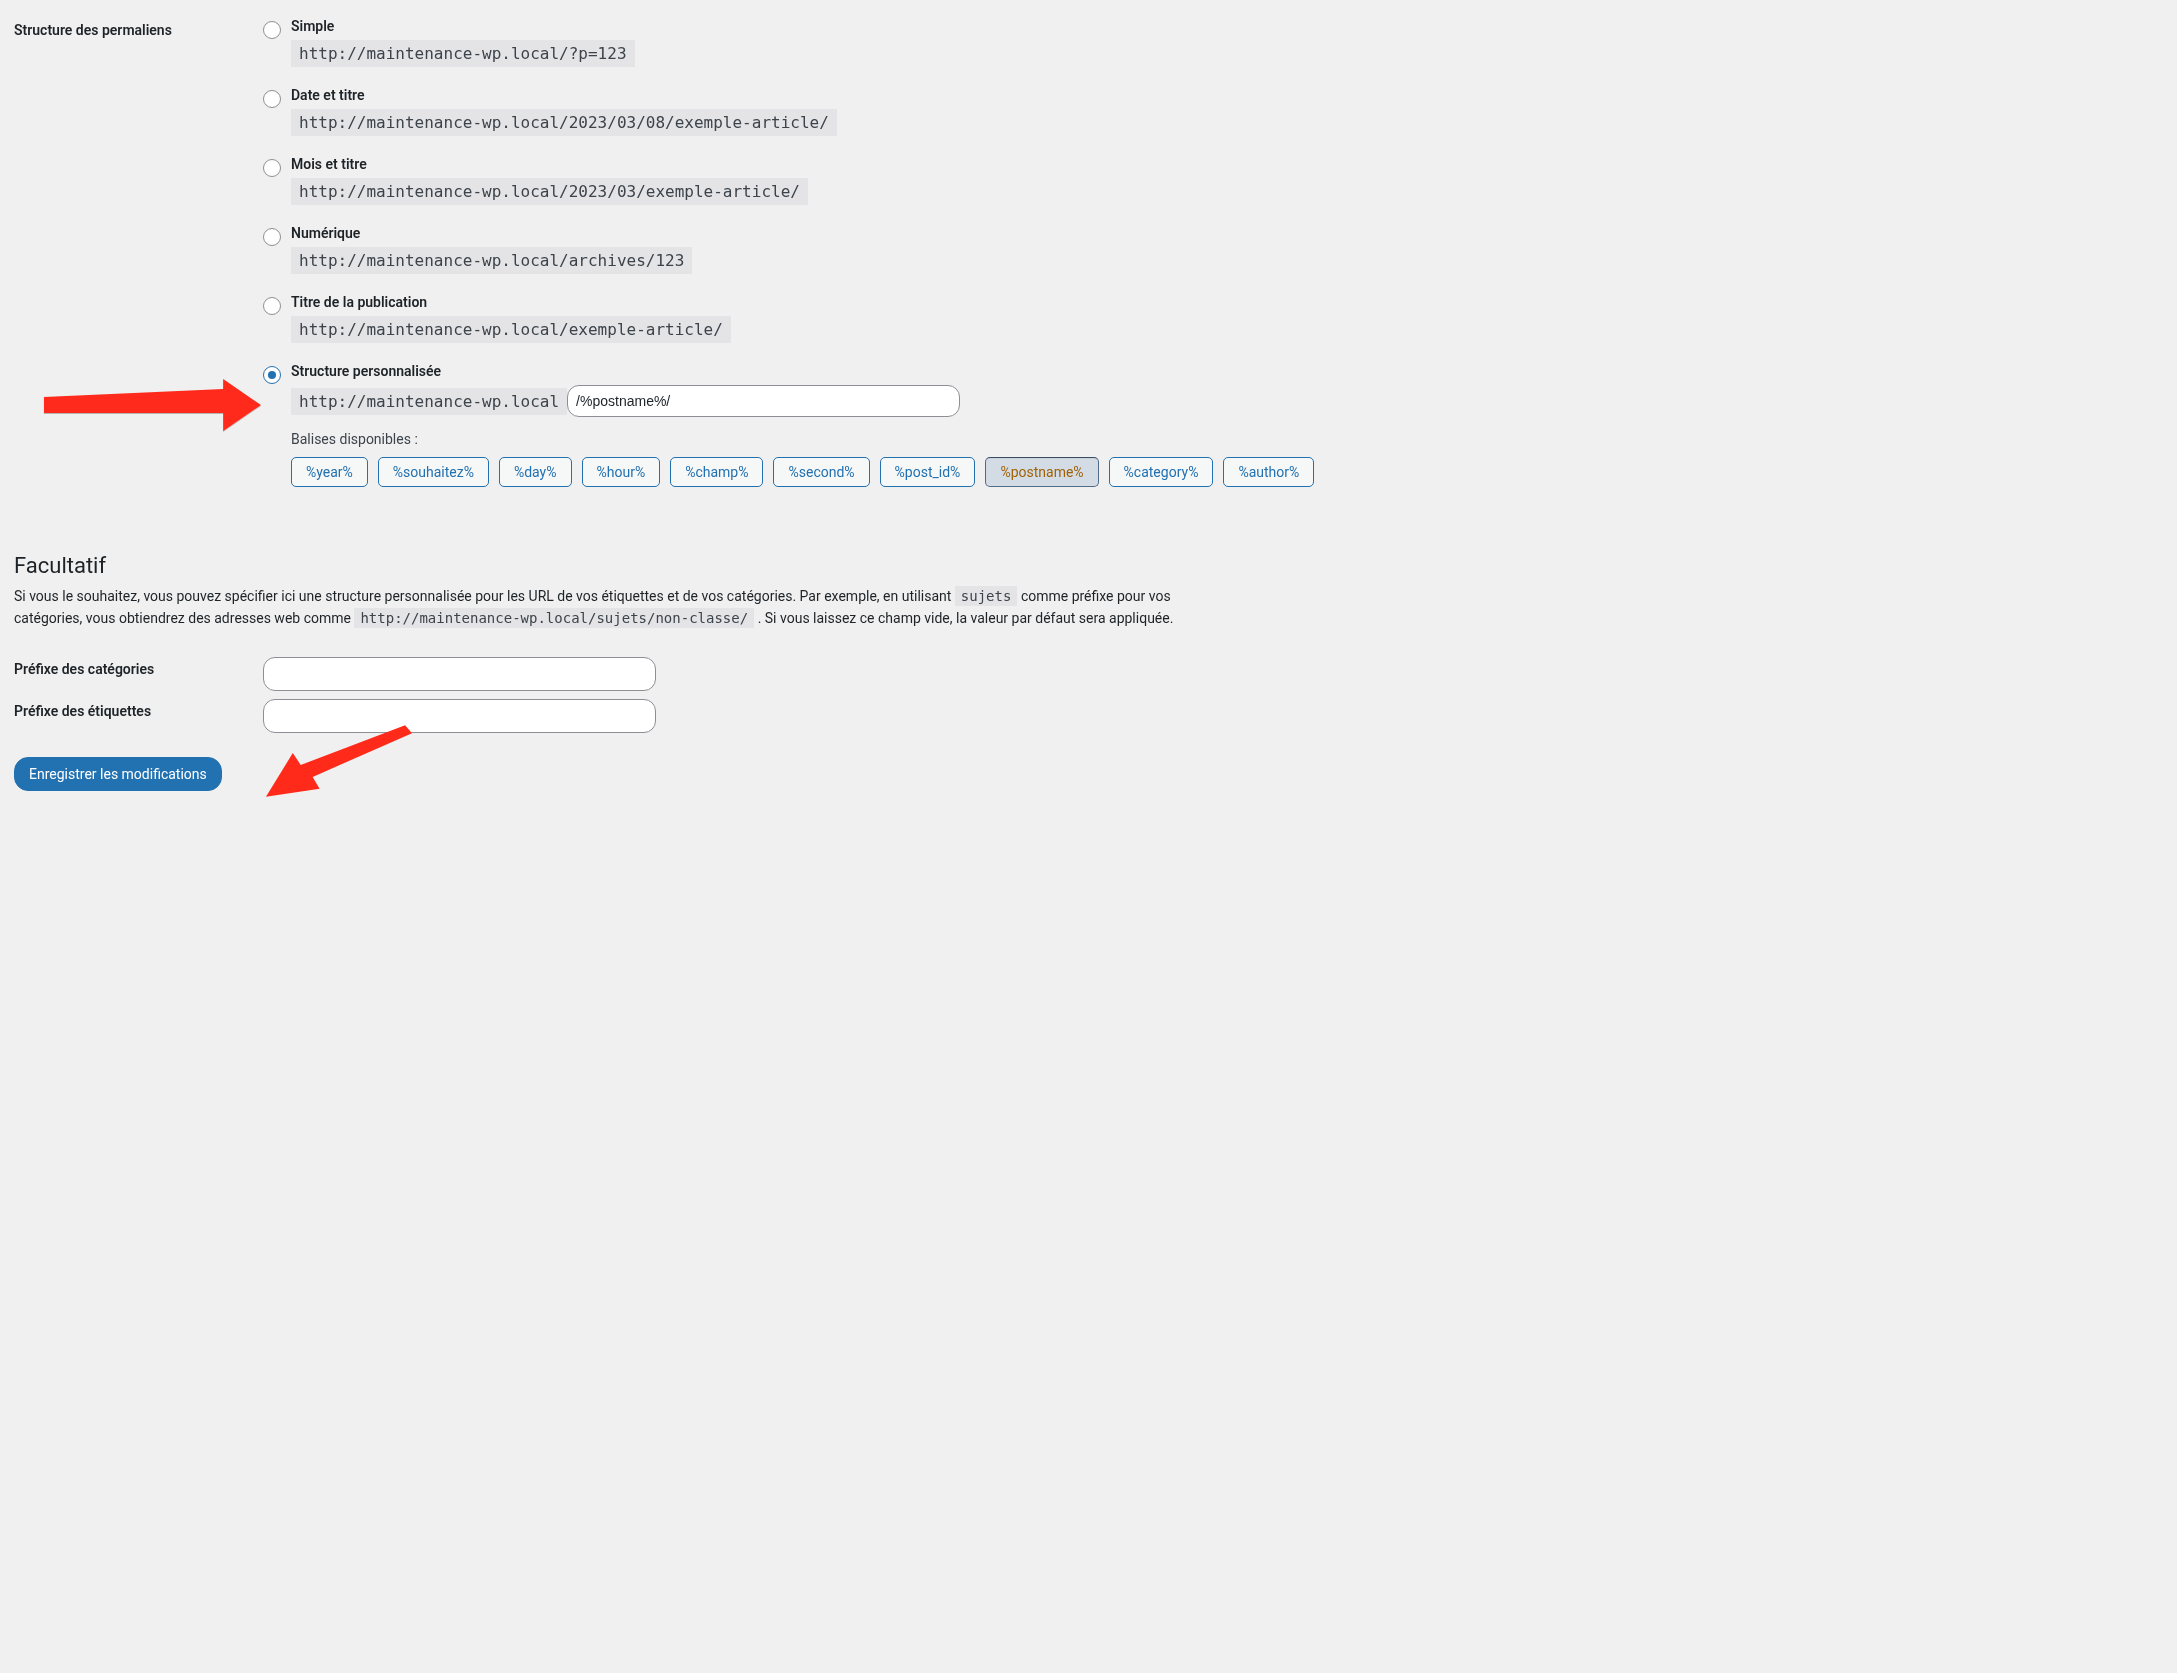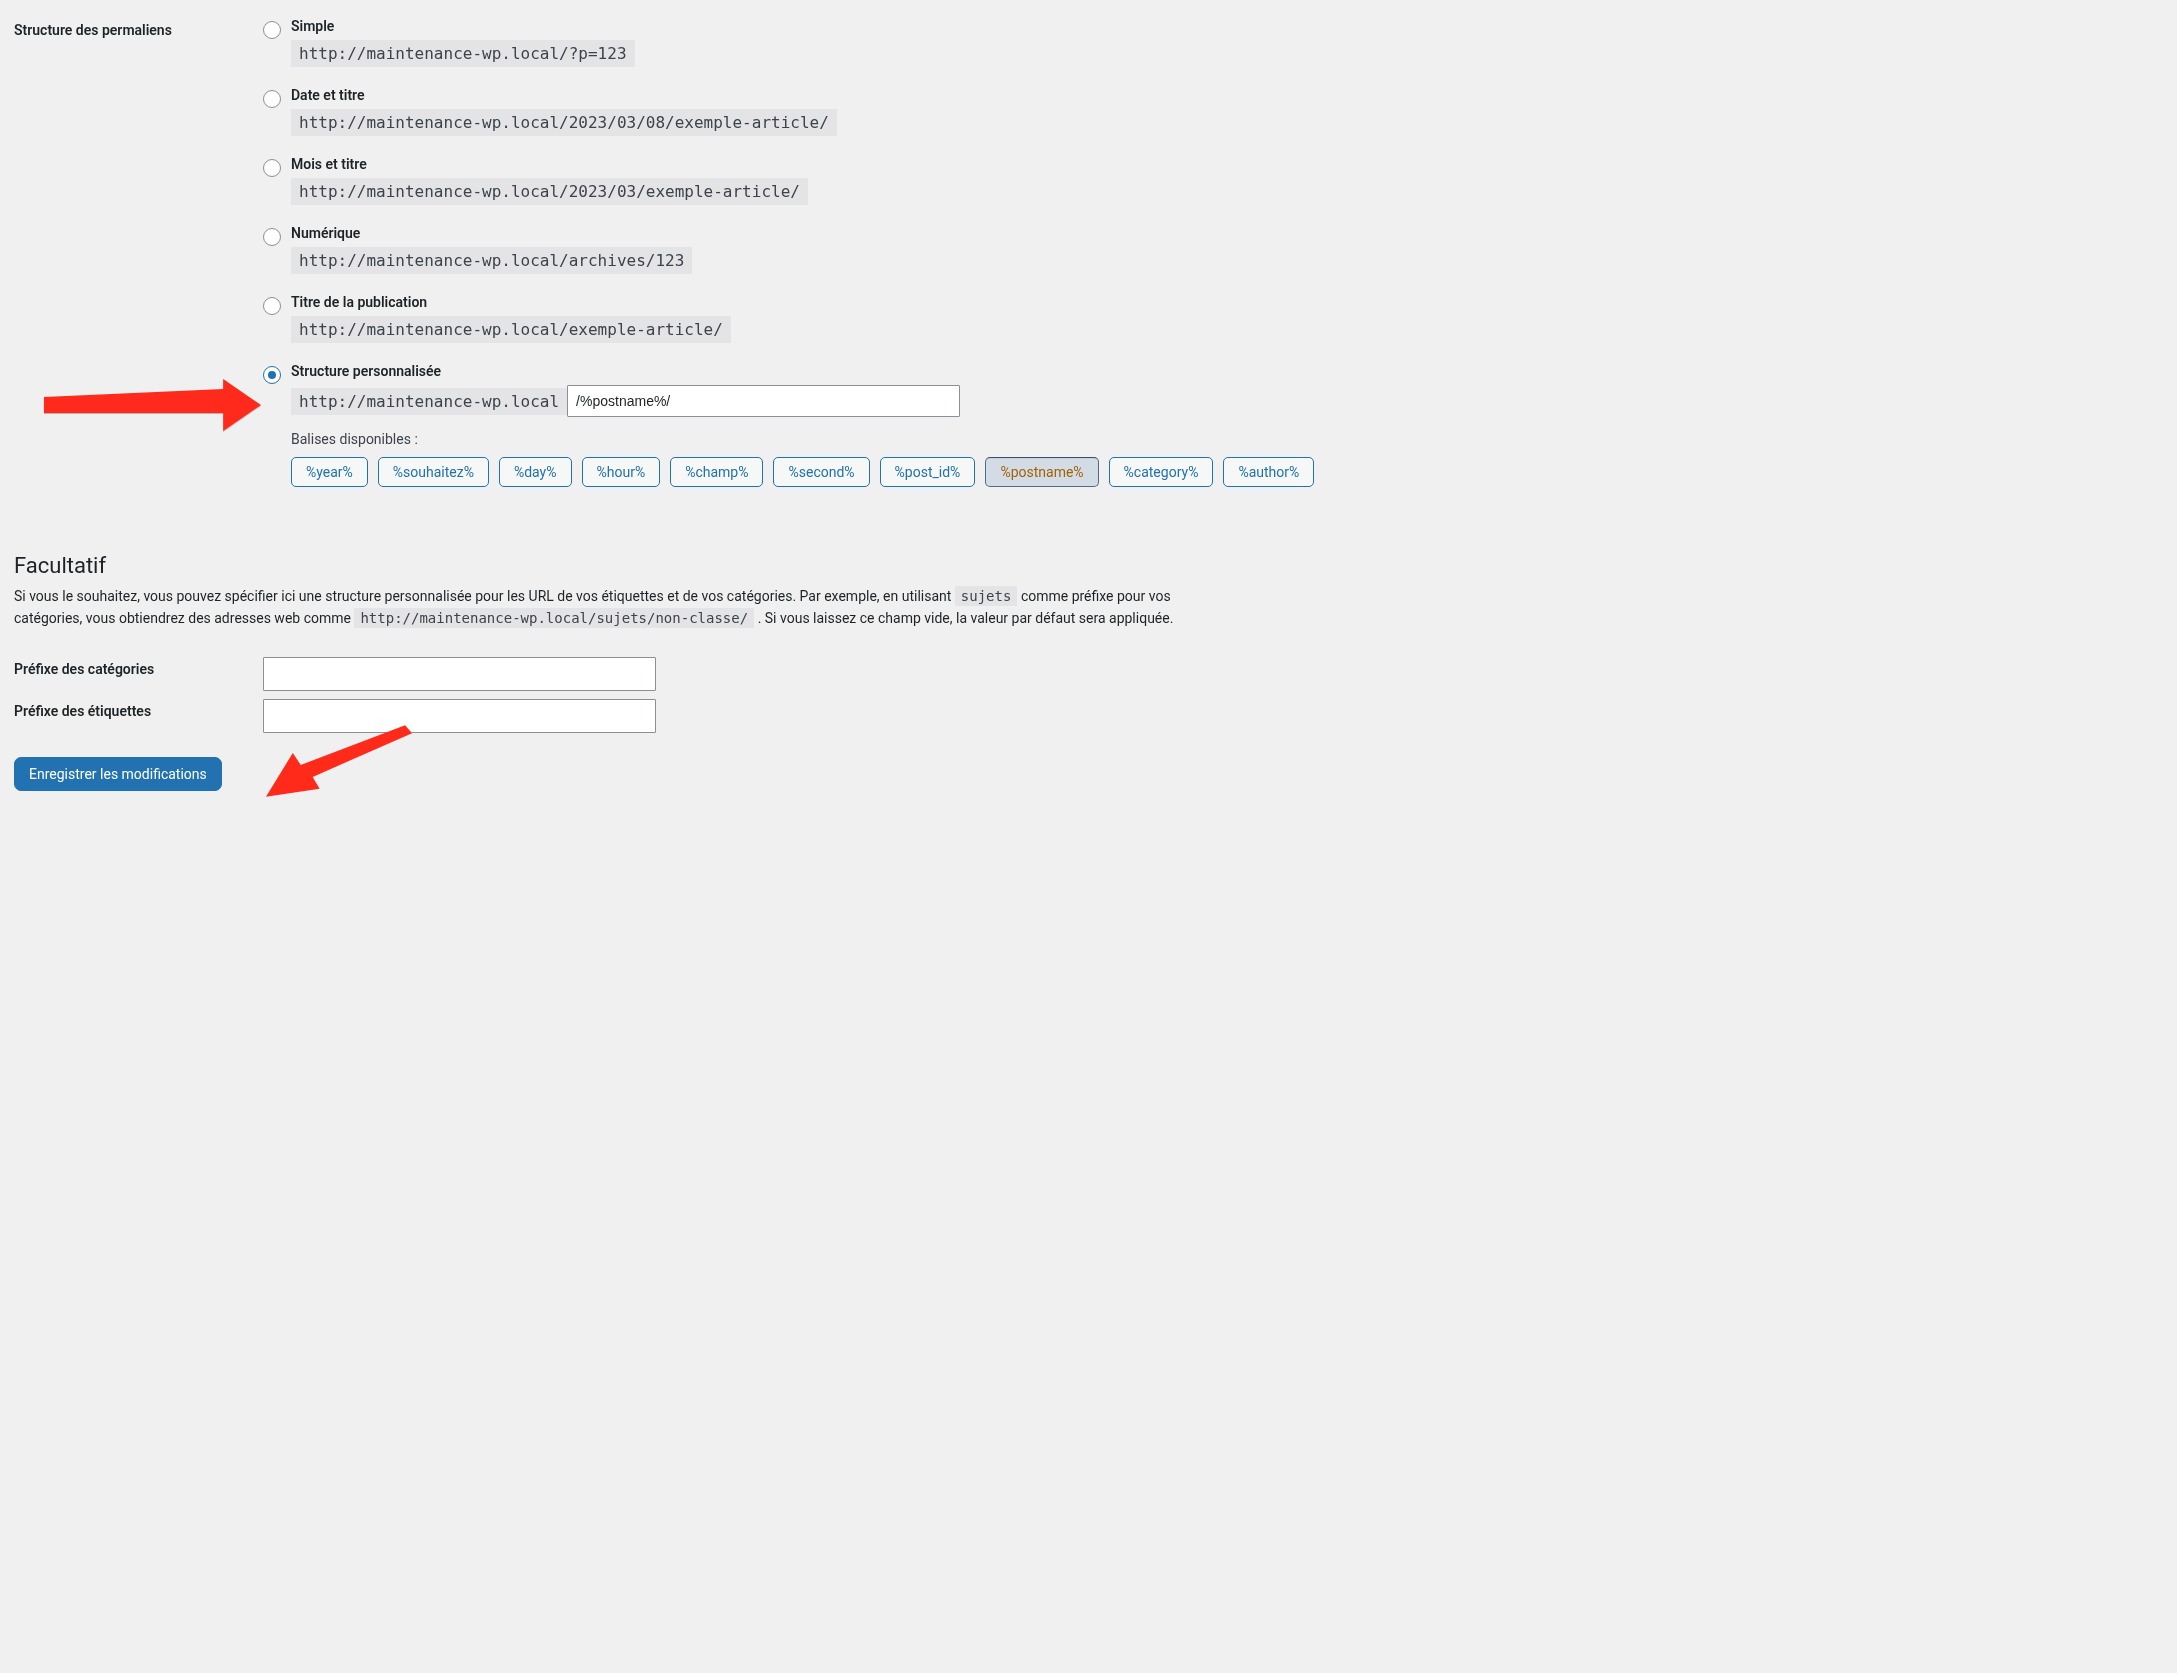--- a/index.html
+++ b/index.html
@@ -89,21 +89,21 @@
     color: #3c434a;
   }
   .custom-row {
     display: flex;
     align-items: center;
     margin-bottom: 14px;
   }
   .text-input {
     height: 32px;
     border: 1px solid #8c8f94;
-    border-radius: 1px;
+    border-radius: 12px;
     padding: 0 8px;
     font-size: 14px;
     background: #fff;
     color: #1d2327;
   }
   .text-input.custom { width: 393px; }
   .text-input.prefix { width: 393px; height: 34px; }
   .tags-label {
     margin-bottom: 10px;
     color: #3c434a;
@@ -140,21 +140,21 @@
     font-size: 14px;
     line-height: 1.55;
     color: #1d2327;
     max-width: 1214px;
     margin: 8px 0 24px 0;
   }
   .submit-btn {
     background: #2271b1;
     color: #fff;
     border: 1px solid #2271b1;
-    border-radius: 7px;
+    border-radius: 14px;
     padding: 8px 14px;
     font-size: 14px;
     cursor: pointer;
     font-family: inherit;
     margin-top: 20px;
   }
 
   
   .arrow {
     position: absolute;

